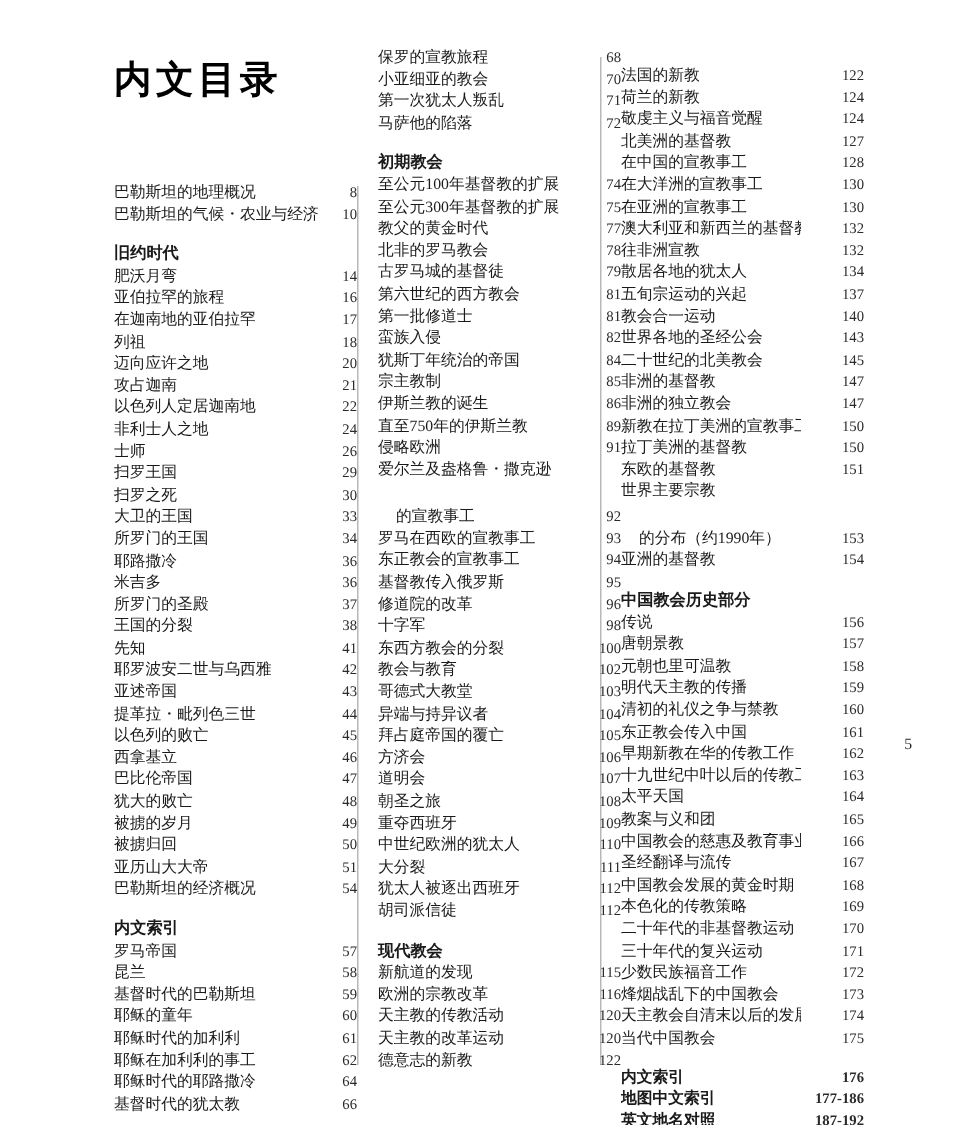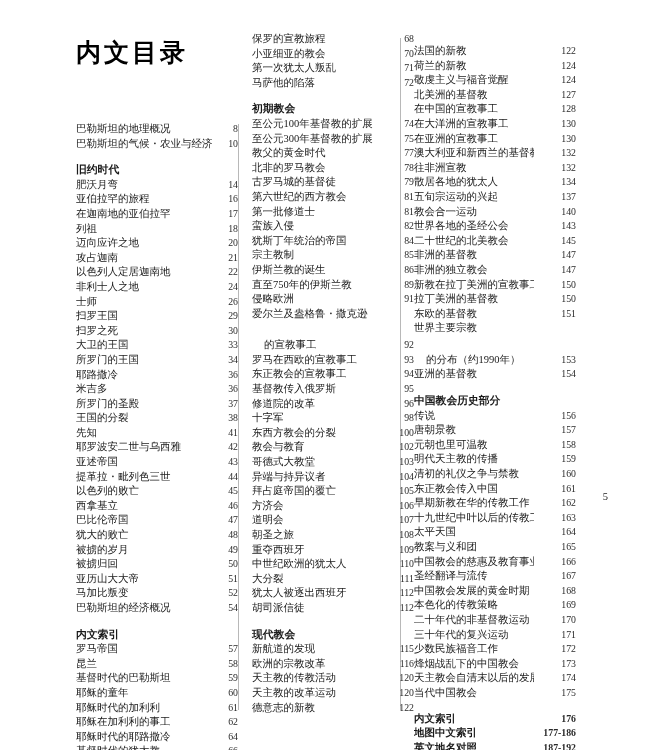--- a/index.html
+++ b/index.html
@@ -262,25 +262,20 @@
           <span class="label">被掳归回</span>
           <span class="spacer"></span>
           <span class="pg">50</span>
         </div>
         <div class="entry">
           <span class="label">亚历山大大帝</span>
           <span class="spacer"></span>
           <span class="pg">51</span>
         </div>
         <div class="entry">
-          <span class="label">马加比叛变</span>
-          <span class="spacer"></span>
-          <span class="pg">52</span>
-        </div>
-        <div class="entry">
           <span class="label">巴勒斯坦的经济概况</span>
           <span class="spacer"></span>
           <span class="pg">54</span>
         </div>
         <div class="section">内文索引</div>
         <div class="entry">
           <span class="label">罗马帝国</span>
           <span class="spacer"></span>
           <span class="pg">57</span>
         </div>

